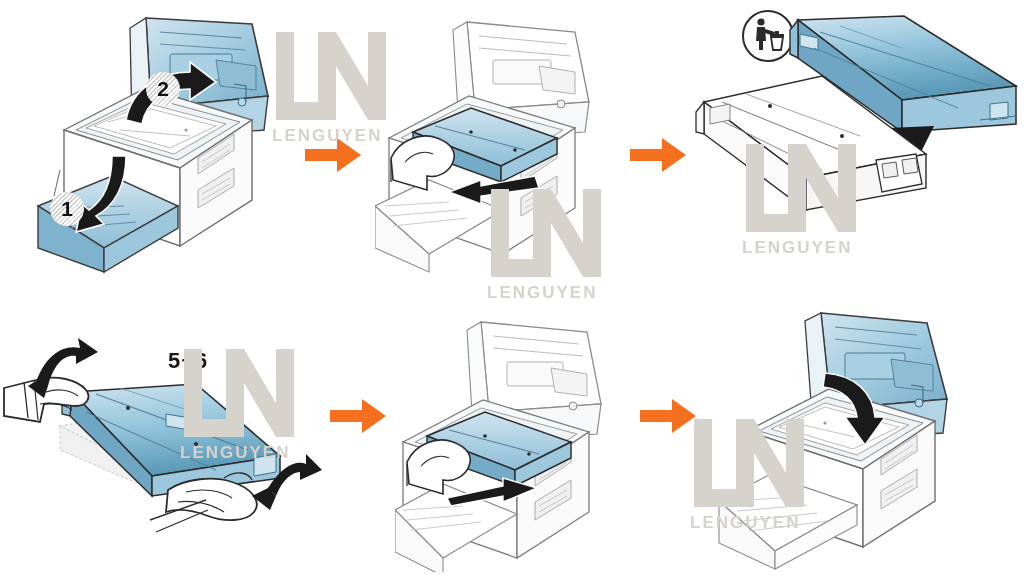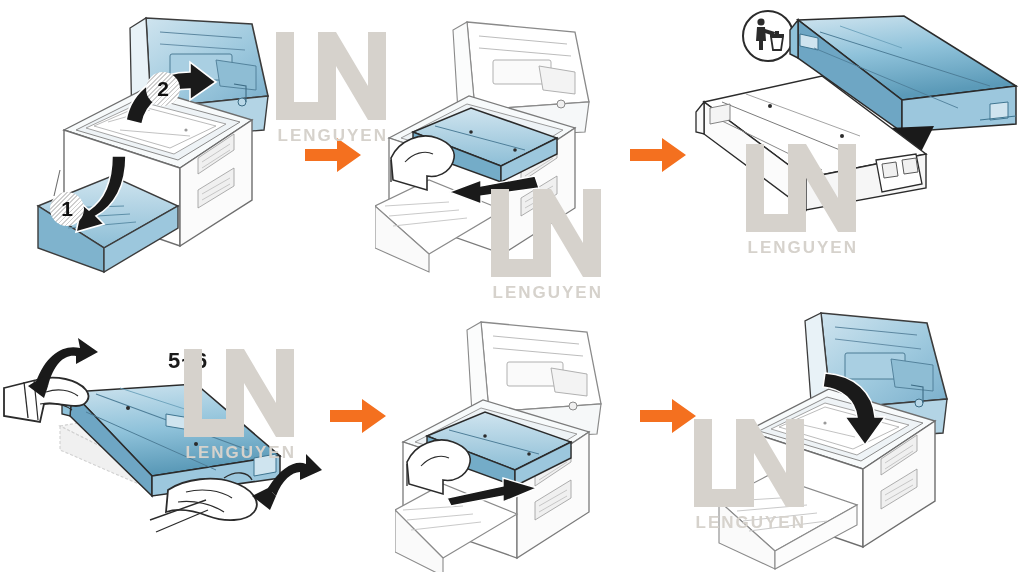--- a/index.html
+++ b/index.html
@@ -26,21 +26,21 @@
   .wm {
     position: absolute;
     pointer-events: none;
     user-select: none;
   }
   .wm .wm-logo {
     display: block;
   }
   .wm .wm-text {
     display: block;
-    text-align: right;
+    text-align: left;
     font-family: "Liberation Sans", sans-serif;
     font-weight: bold;
     color: #d6d2cc;
     letter-spacing: 2px;
     margin-top: 2px;
   }
 
   
   .oarrow { position: absolute; }
 

